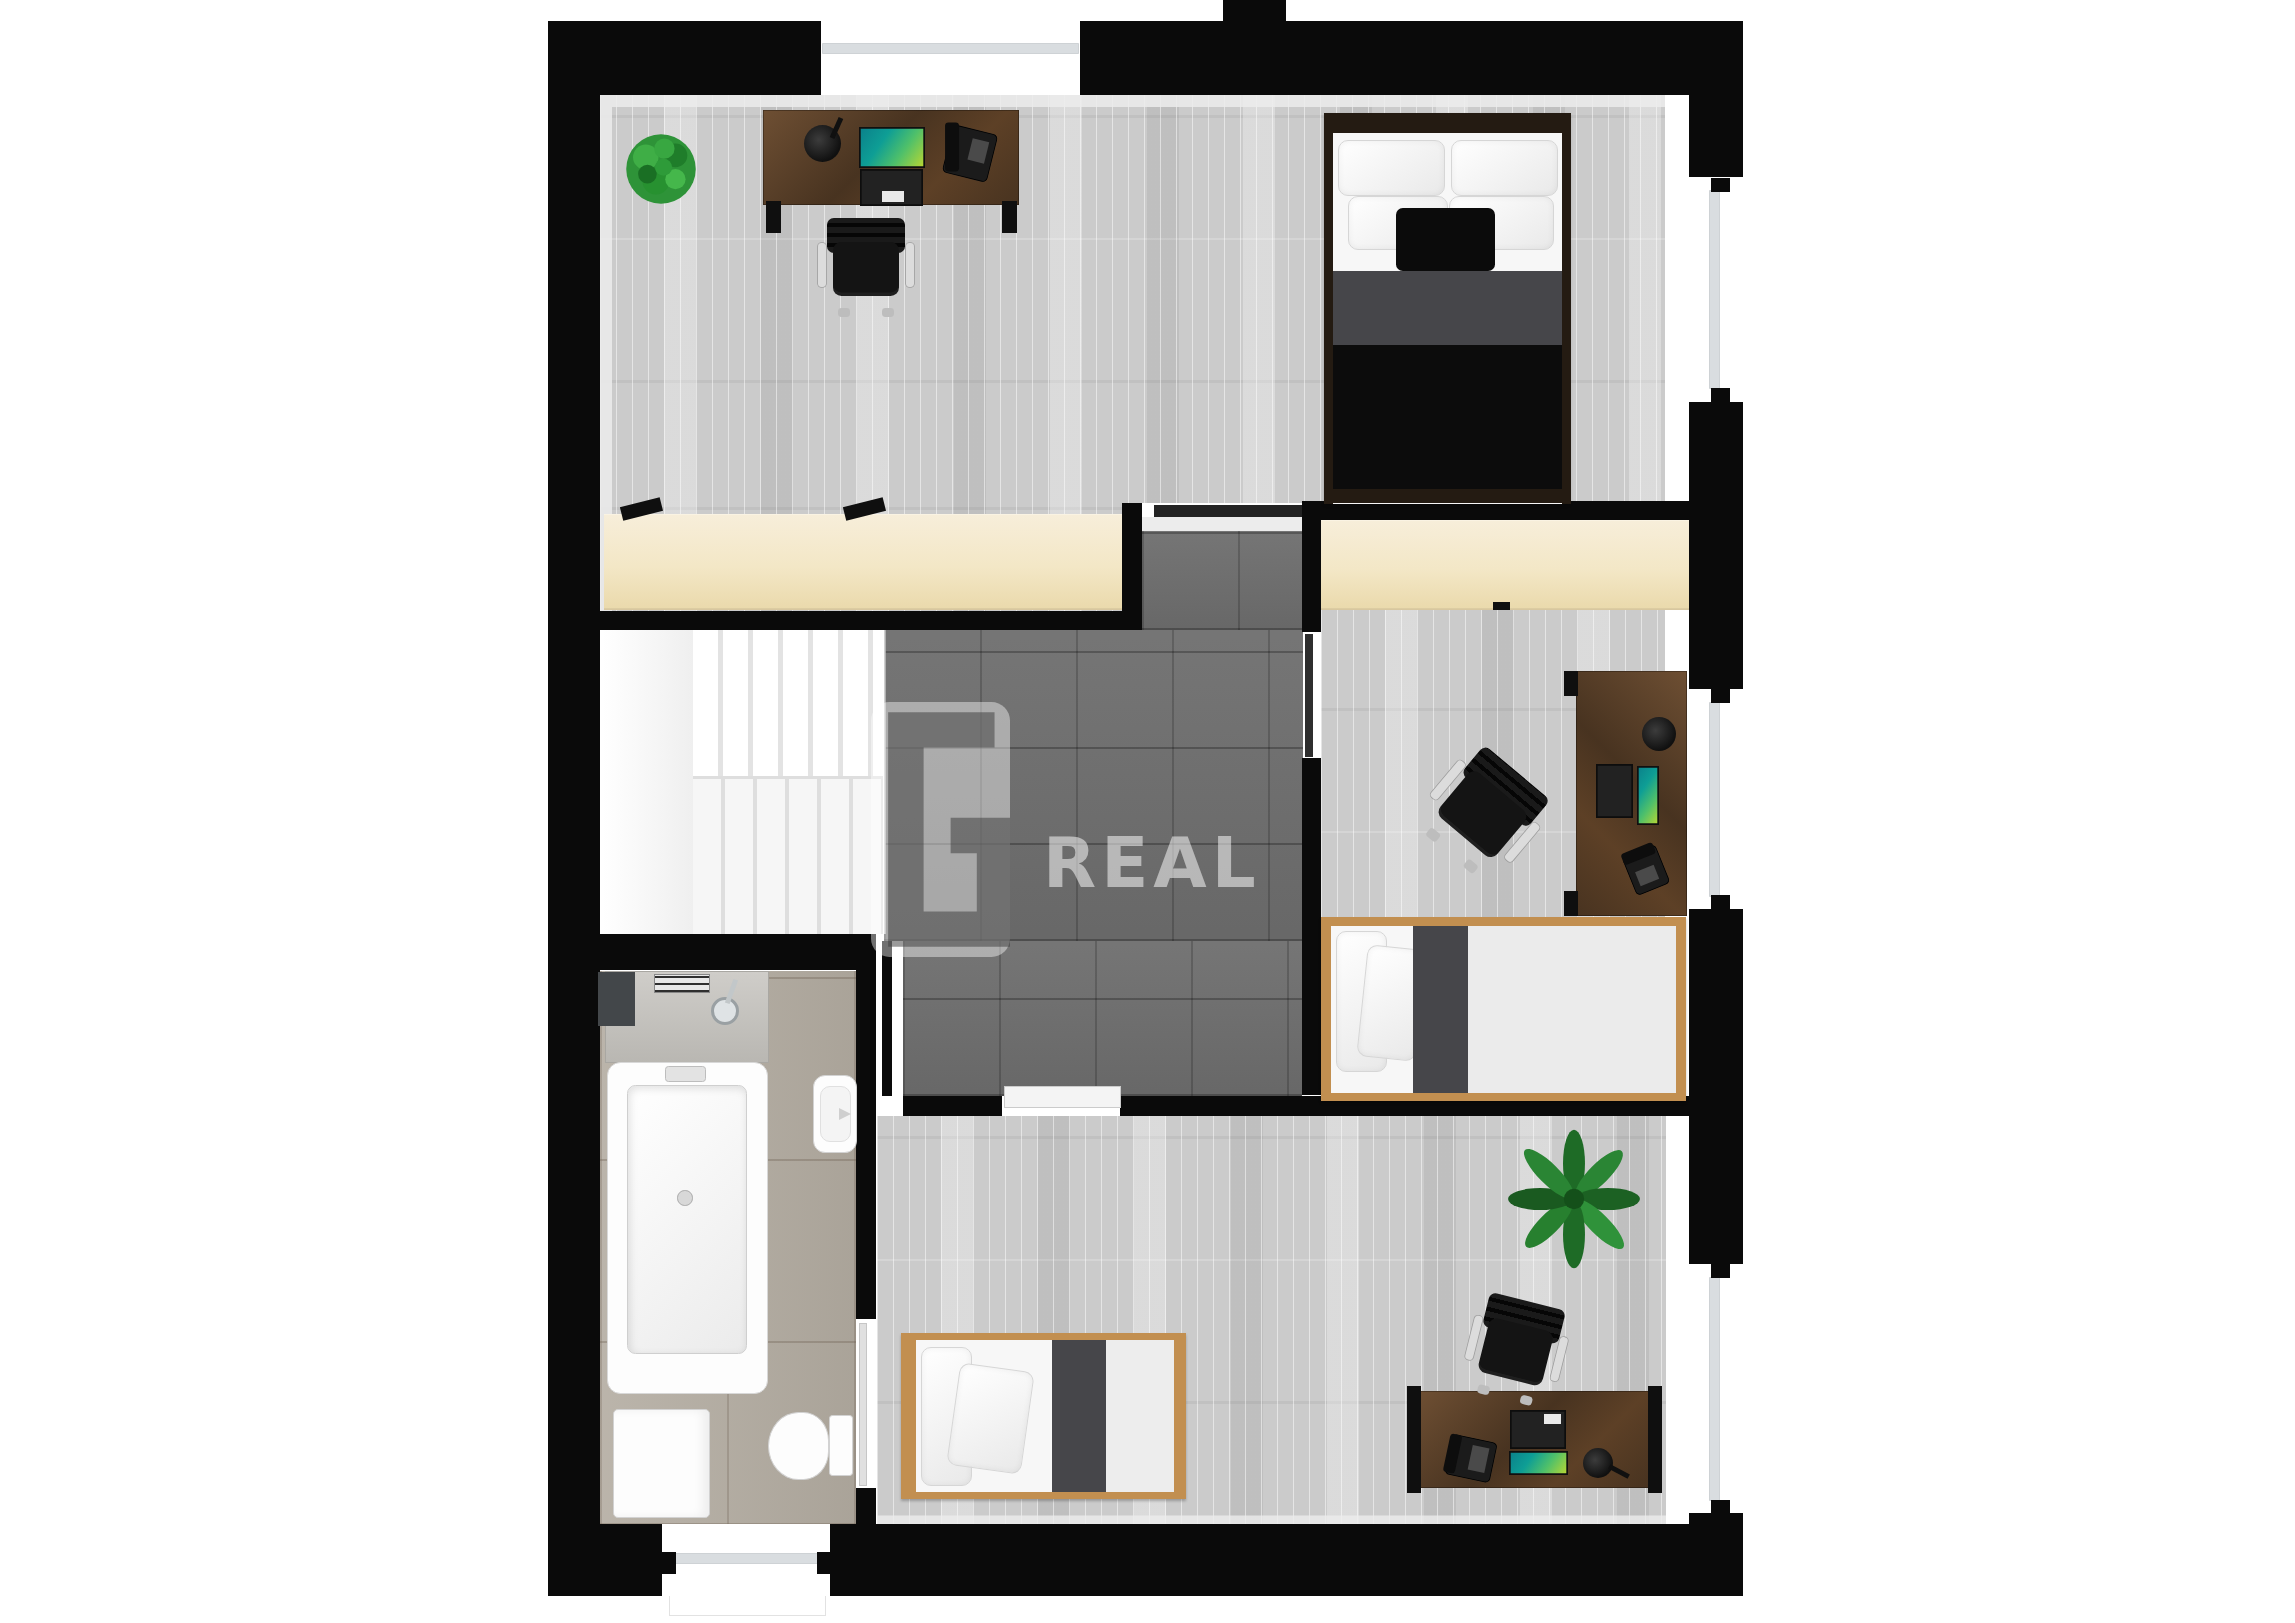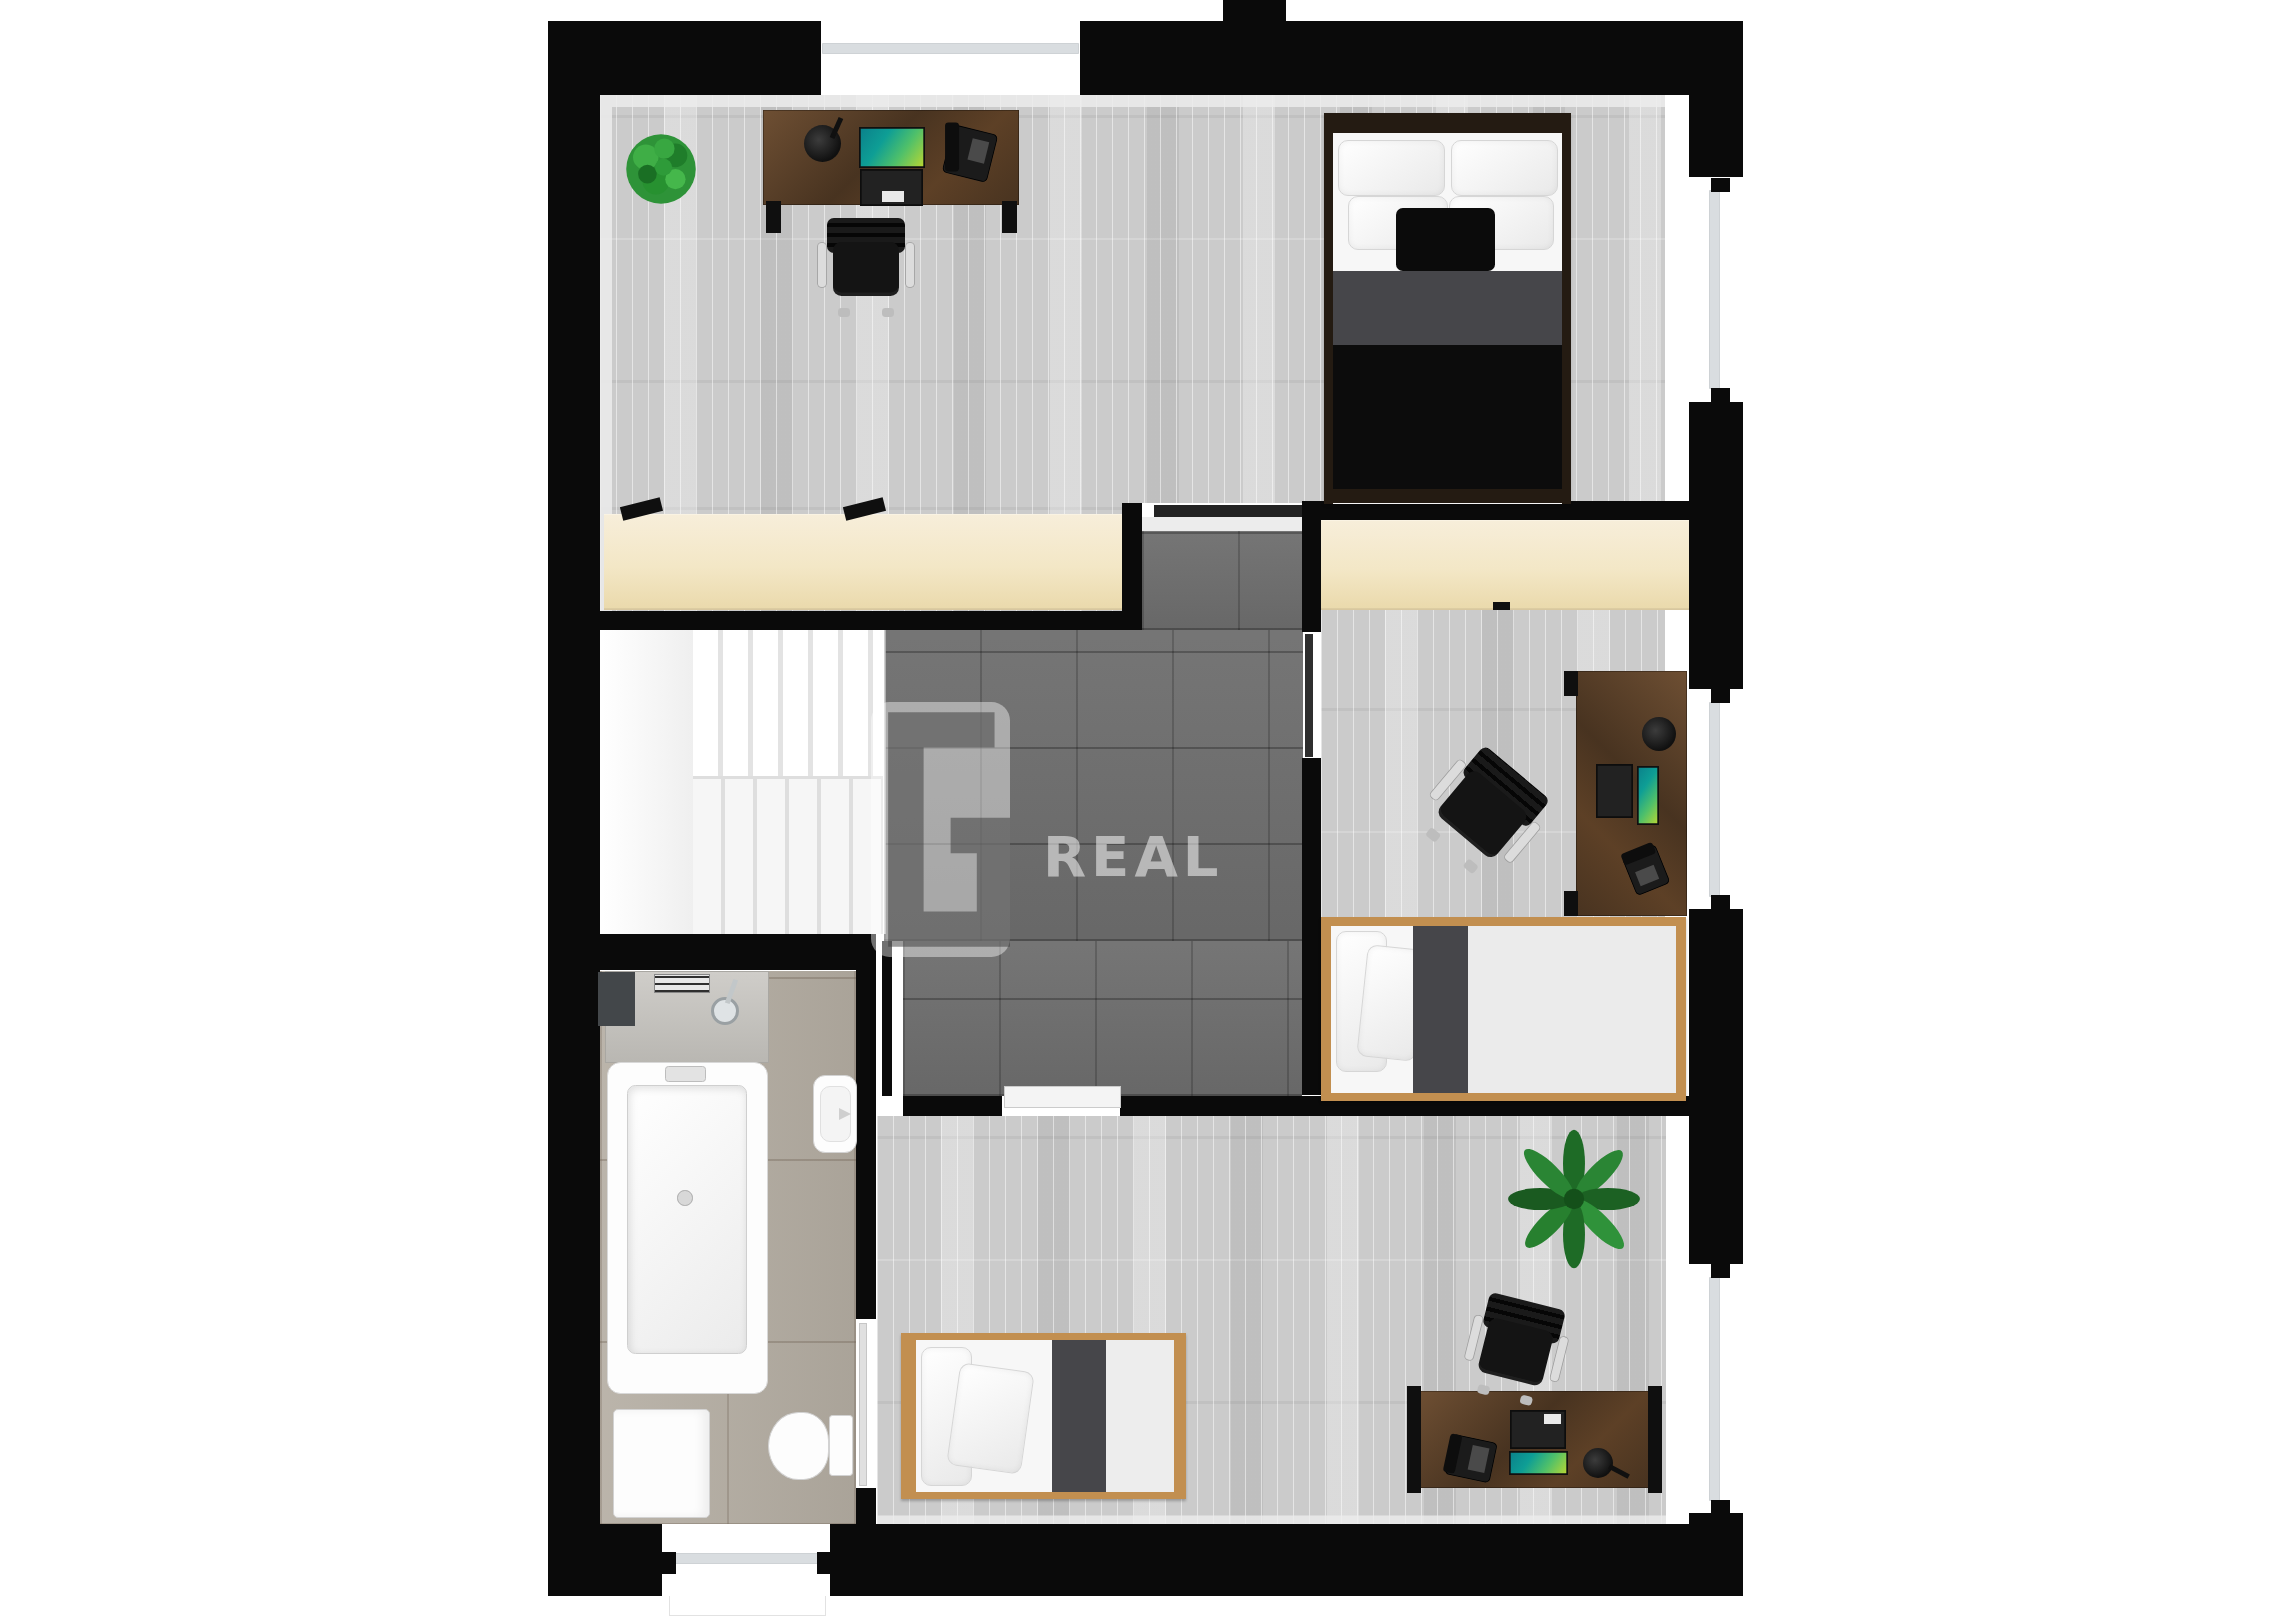--- a/index.html
+++ b/index.html
@@ -313,16 +313,16 @@
 
   <div class="a wfix" style="left:813px;top:1075px;width:42px;height:76px;border-radius:12px;">
     <div class="a" style="left:6px;top:10px;width:29px;height:54px;background:#f4f4f4;border:0.8px solid #e0e0e0;border-radius:10px;"></div>
     <div class="a" style="left:25px;top:32px;width:0;height:0;border-top:6px solid transparent;border-bottom:6px solid transparent;border-left:12px solid #cfcfcf;"></div>
   </div>
 
   <div class="a" style="left:871px;top:702px;width:139px;height:255px;background:rgba(255,255,255,.42);border-radius:18.6px;pointer-events:none;"></div>
   <svg class="a" style="left:871px;top:702px;pointer-events:none;" width="139" height="255" viewBox="0 0 164 302">
     <path d="M146,33 H41 V269 H146 V158 H94" fill="none" stroke="var(--wmdark)" stroke-width="42" stroke-linejoin="miter"></path>
   </svg>
-  <div class="a wm-text" style="left:1043px;top:829px;font-size:56px;letter-spacing:5px;pointer-events:none;">REAL</div>
+  <div class="a wm-text" style="left:1043px;top:829px;font-size:69px;letter-spacing:5px;pointer-events:none;">REAL</div>
 
 </div>
 
 
 </body></html>

